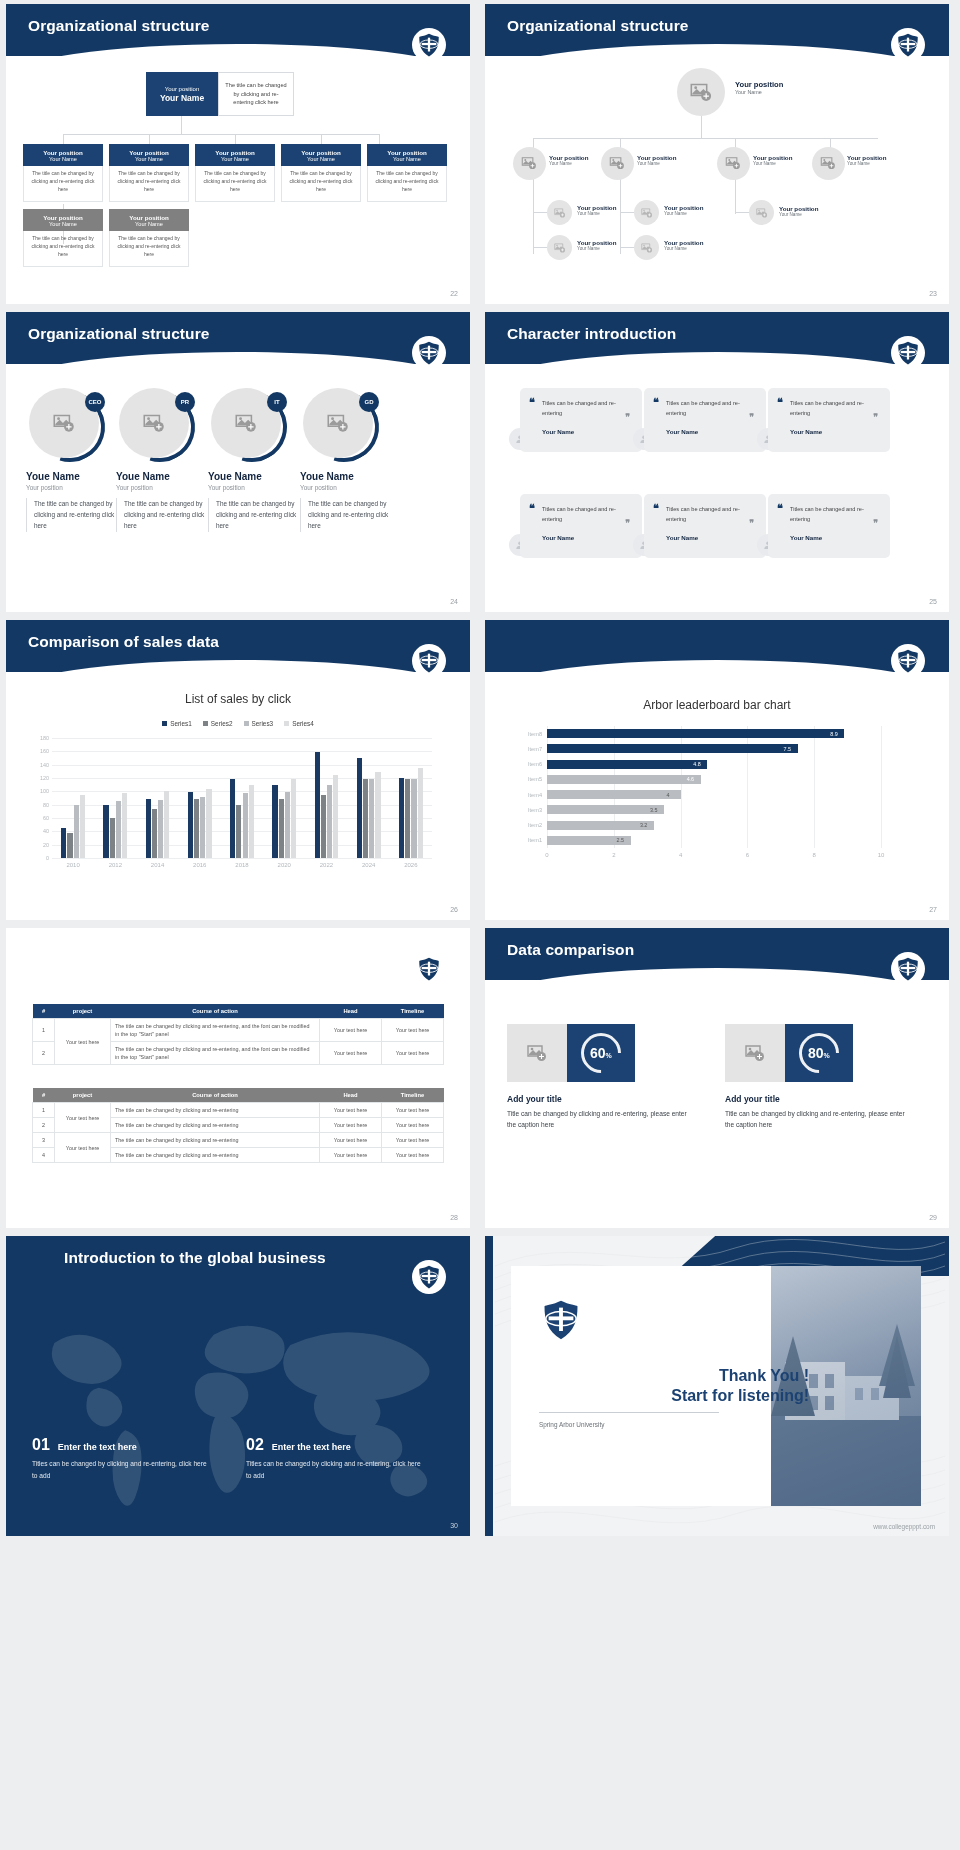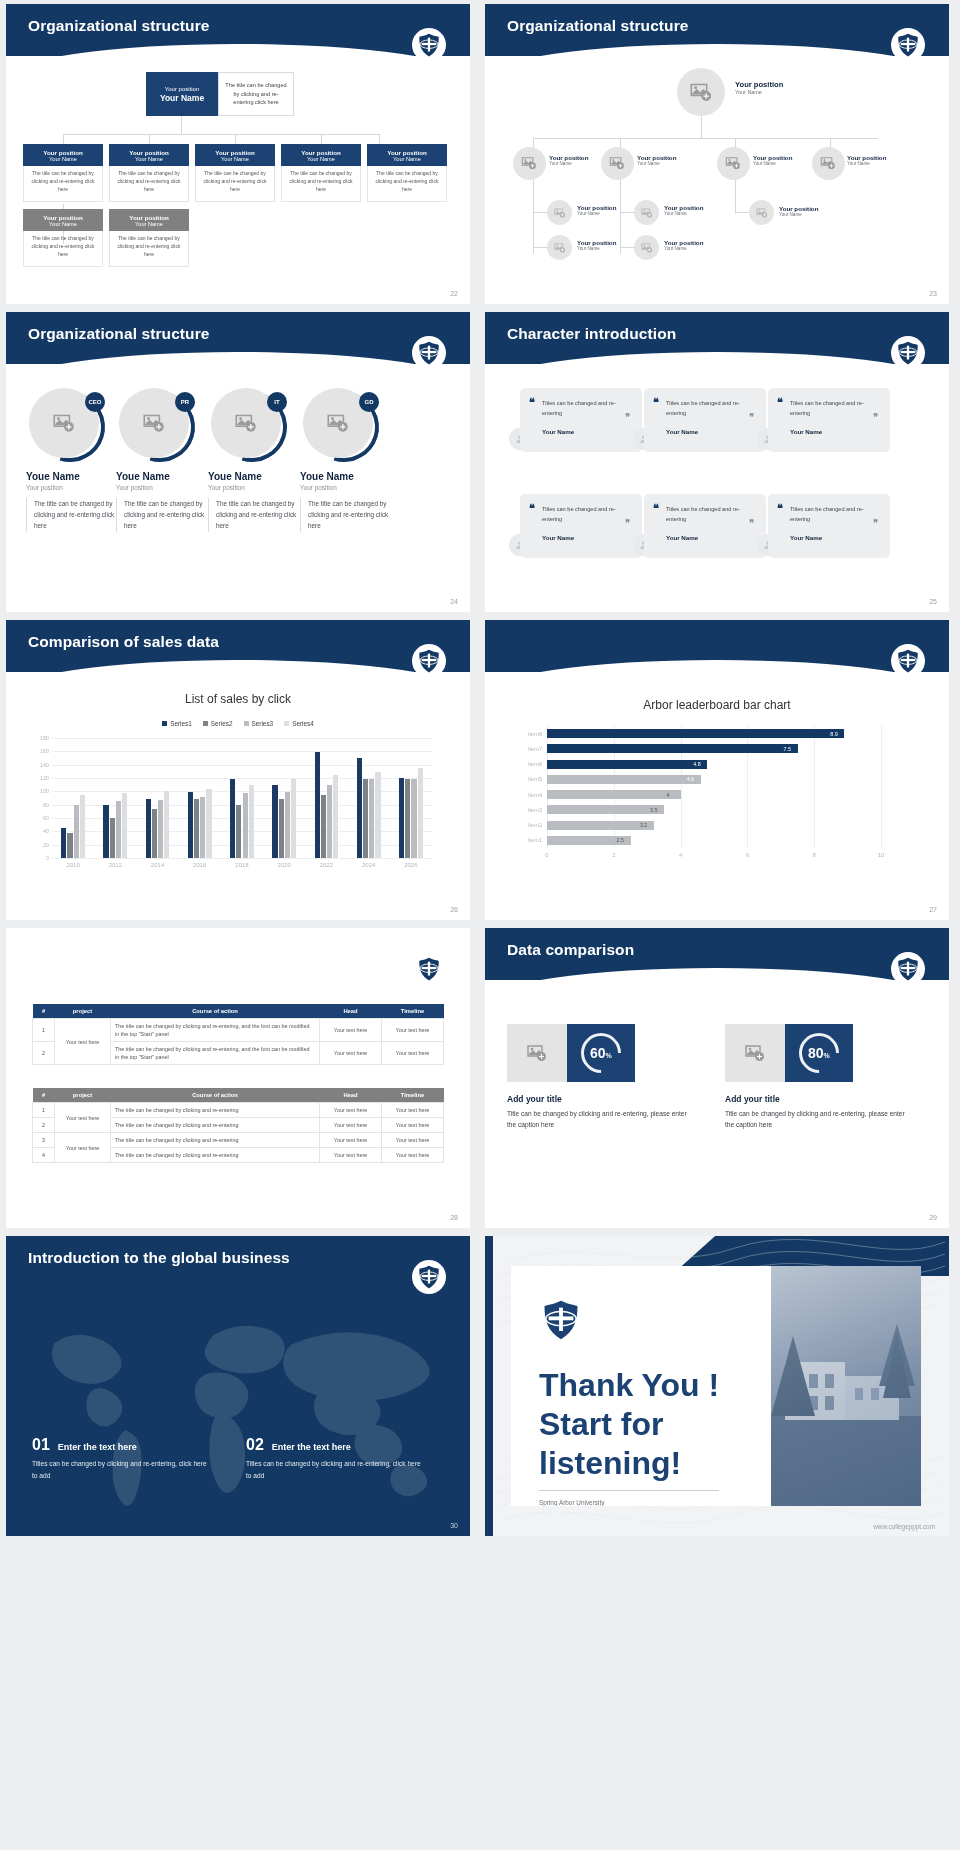--- a/index.html
+++ b/index.html
@@ -102,35 +102,35 @@
   .dcpct { width:68px; height:58px; background:#1b4272; display:flex; align-items:center; justify-content:center; position:relative; }
   .ring { width:40px; height:40px; border-radius:50%; border:3px solid rgba(255,255,255,.92);
      border-right-color:transparent; transform:rotate(45deg); display:flex; align-items:center; justify-content:center;}
   .ringtxt { transform:rotate(-45deg); color:#fff; font-size:14px; font-weight:bold; }
   .ringtxt sub { font-size:7px; vertical-align:baseline; }
   .dctitle { font-size:8.5px; font-weight:bold; color:#12243f; }
   .dctxt { font-size:6.6px; color:#3d4349; line-height:1.7; margin-top:4px; }
 
   
   .s30 { background:#123863; }
-  .s30 .band { background:transparent; }
+  .s30 .band { background:transparent;padding-left:36px; }
   .worldmap { position:absolute; left:0; top:46px; width:100%; height:254px; opacity:.13; }
   .gnum { font-size:16px; font-weight:bold; color:#fff; }
   .gttl { font-size:9px; font-weight:bold; color:#fff; }
   .gtxt { font-size:6.6px; color:#e3e8ef; line-height:1.8; margin-top:4px; }
 
   
   .s31 { background:#f2f3f4; }
   .s31 .diag { position:absolute; right:0; top:0; width:60%; height:40px; background:#123863;
      clip-path: polygon(16% 0, 100% 0, 100% 100%, 0 100%); }
   .s31 .leftblock { position:absolute; left:0; top:0; width:8px; height:100%; background:#123863; }
   .tycard { position:absolute; left:26px; top:30px; width:410px; height:240px; background:#fff; overflow:hidden; }
   .typhoto { position:absolute; right:0; top:0; width:150px; height:100%;
      background: linear-gradient(160deg,#b9c4d2,#7c8fa8 55%,#5b7390); }
-  .tybig { font-size:32px; font-weight:bold; color:#1b4272; line-height:1.22; }
+  .tybig { font-size:16px; font-weight:bold; color:#1b4272; line-height:1.22;text-align:right; }
   .tysub { font-size:6.4px; color:#6b7177; margin-top:8px; }
   .tyrule { width:180px; height:1px; background:#c9ced4; margin-top:7px; }
   .wmark { position:absolute; right:14px; bottom:6px; font-size:6.4px; color:#9aa0a6; }
 </style>
 </head>
 <body>
 
 <div class="grid">
 
   <div class="slide">

